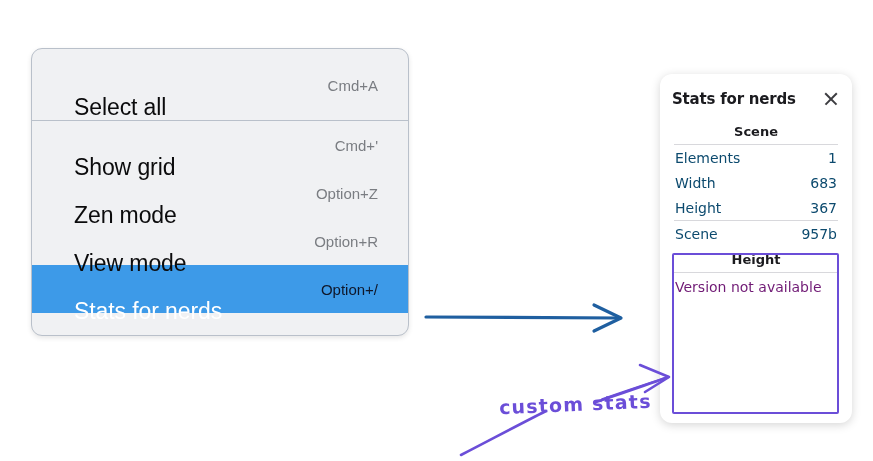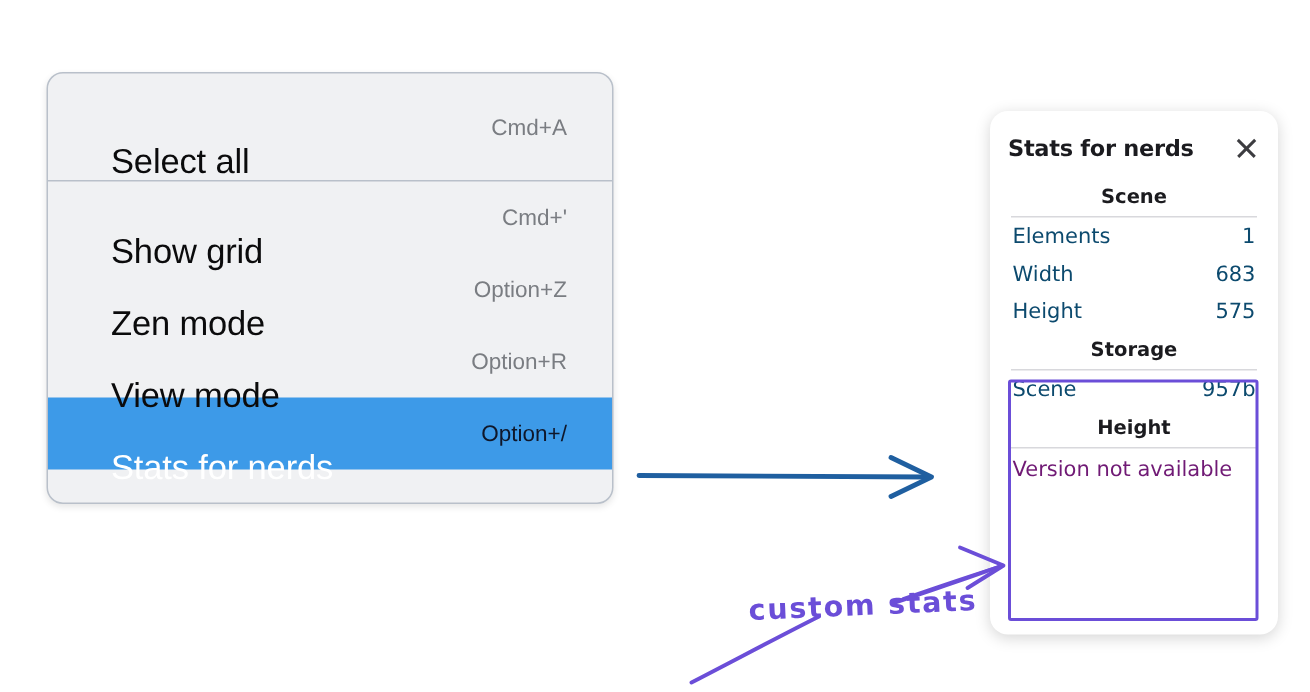--- a/index.html
+++ b/index.html
@@ -218,24 +218,23 @@
   <div class="stats-row">
     <span class="sr-label">Elements</span>
     <span class="sr-value">1</span>
   </div>
   <div class="stats-row">
     <span class="sr-label">Width</span>
     <span class="sr-value">683</span>
   </div>
   <div class="stats-row">
     <span class="sr-label">Height</span>
-    <span class="sr-value">575</span>
-  </div>
-
-  <div class="stats-section-title">Storage</div>
+    <span class="sr-value">367</span>
+  </div>
+
   <div class="stats-rule"></div>
   <div class="stats-row">
     <span class="sr-label">Scene</span>
     <span class="sr-value">957b</span>
   </div>
 
   <div class="stats-section-title">Height</div>
   <div class="stats-rule"></div>
   <div class="stats-single">Version not available</div>
 

